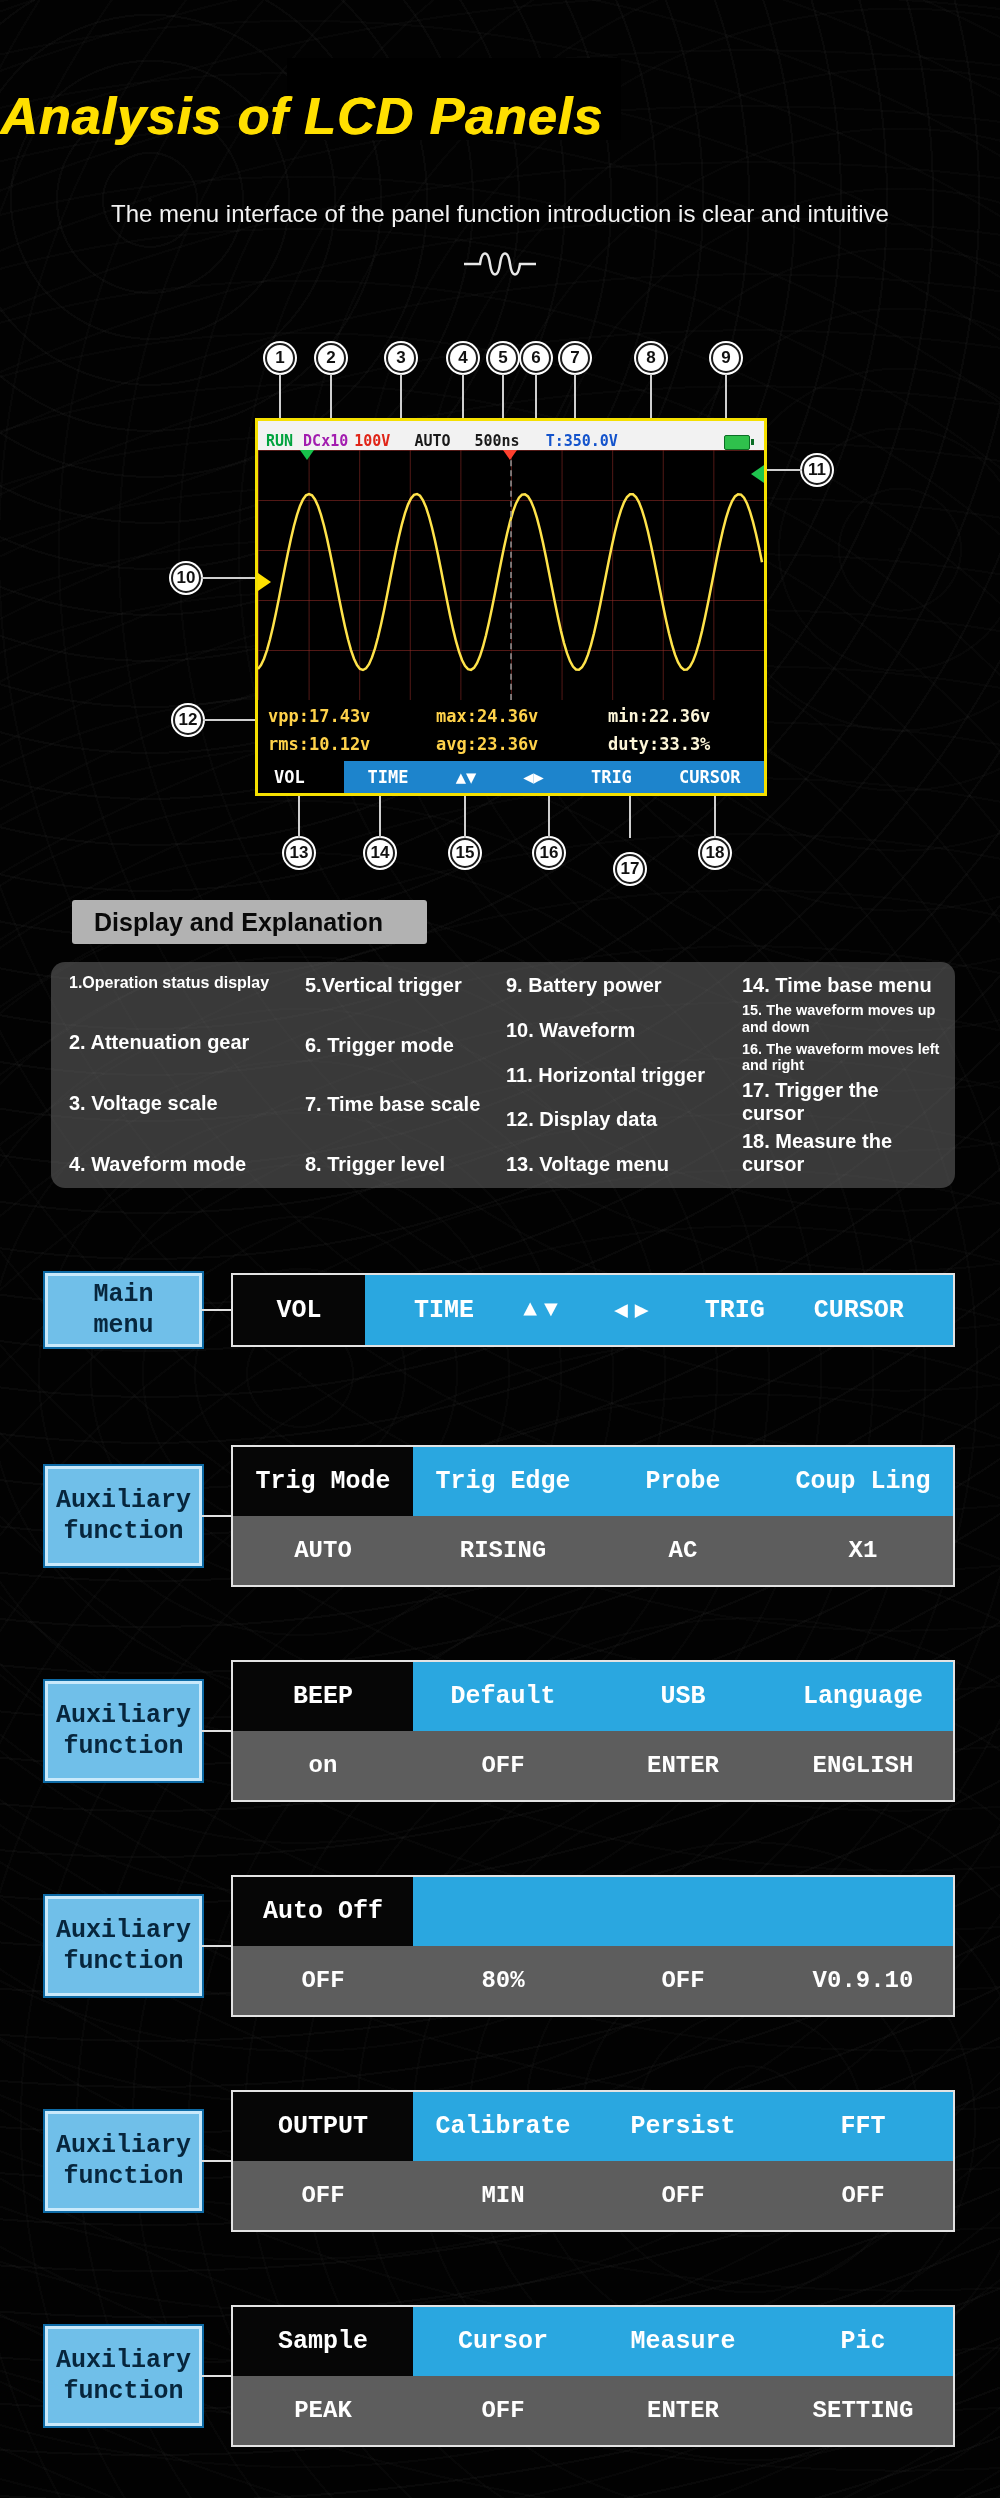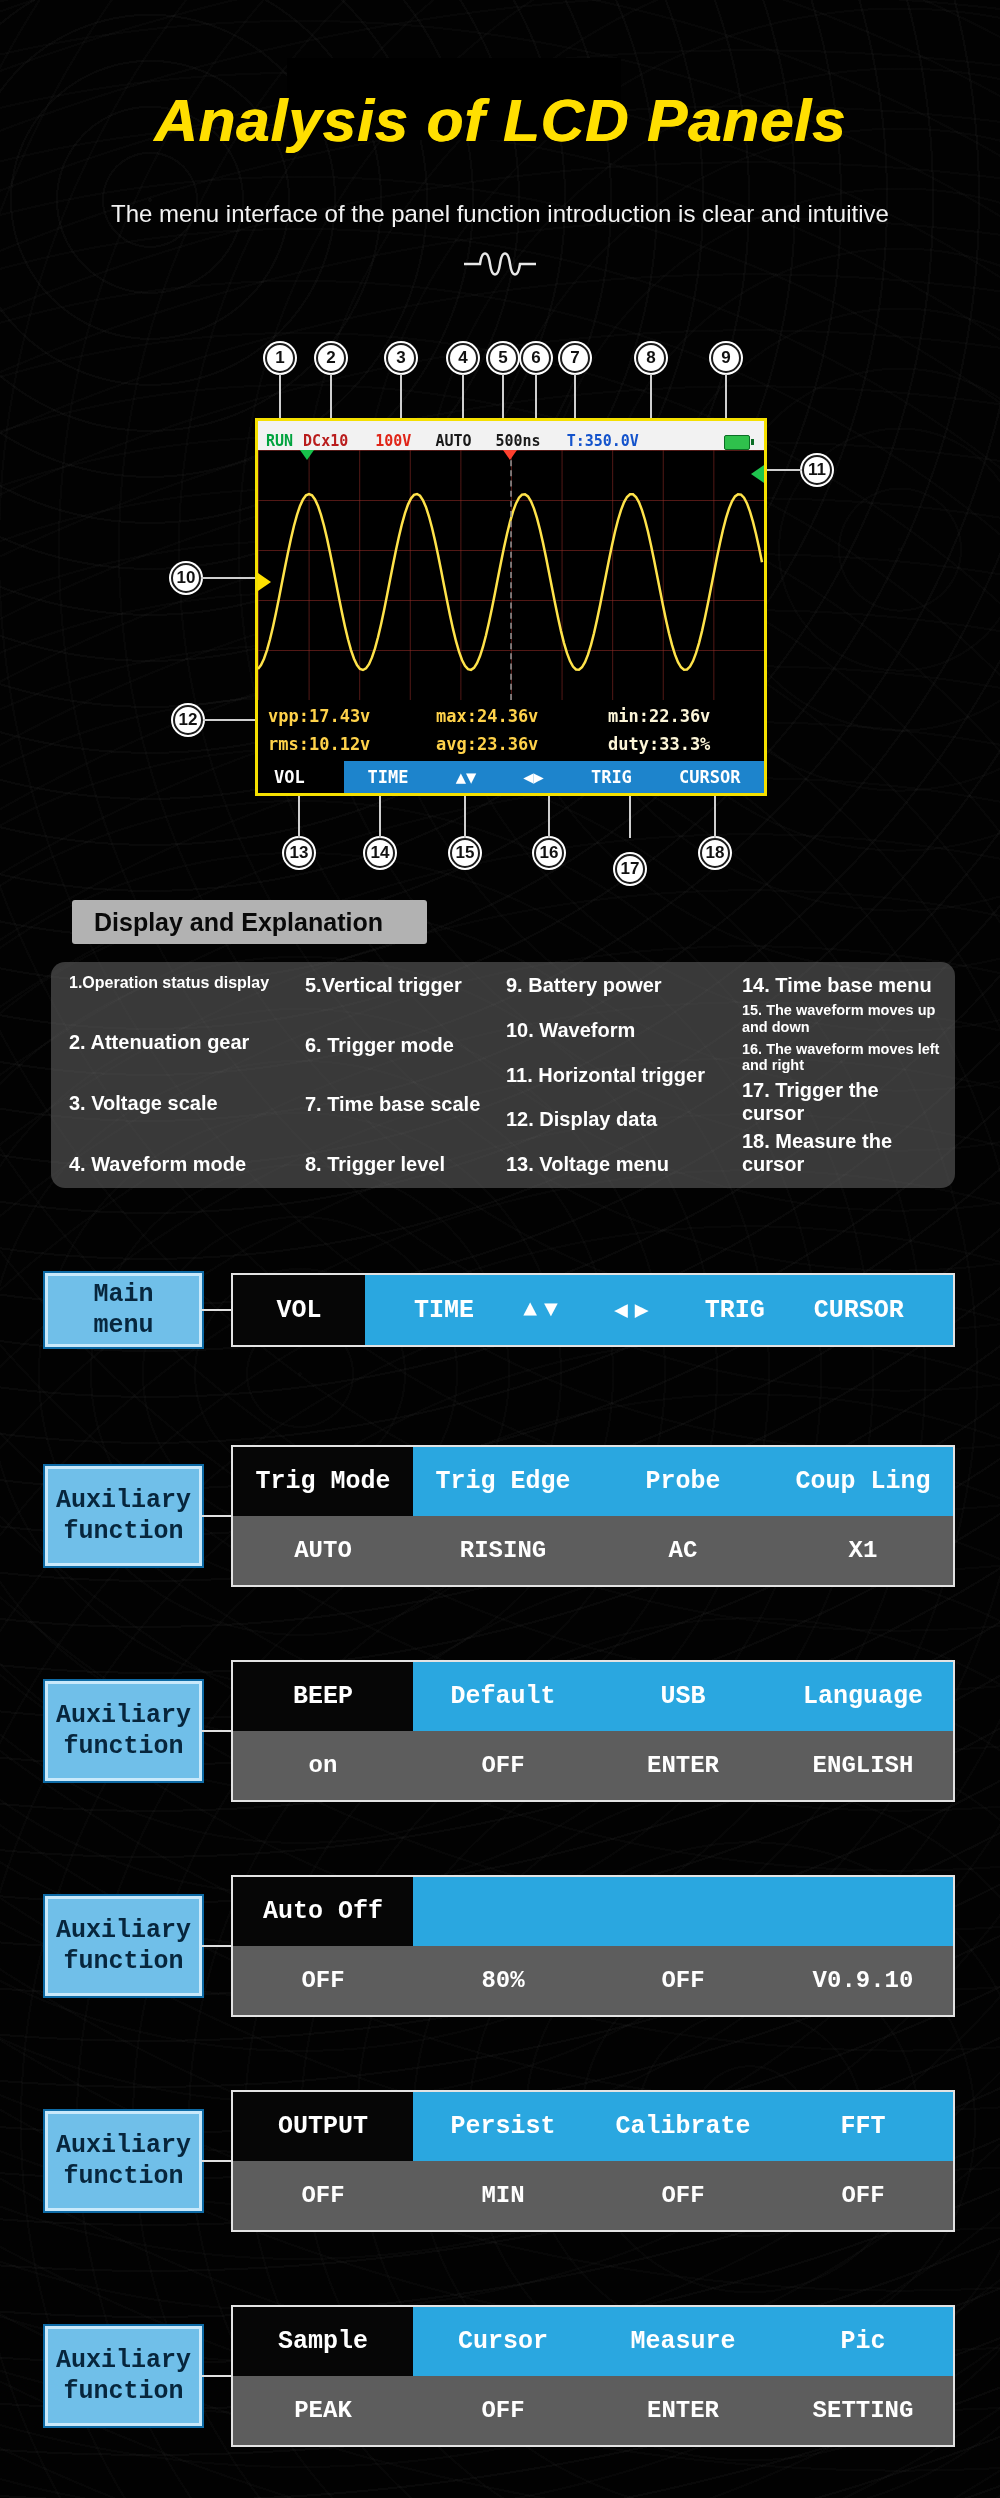--- a/index.html
+++ b/index.html
@@ -5,32 +5,32 @@
   html,body{margin:0;padding:0;background:#000;}
   .page{position:relative;width:1000px;height:2498px;overflow:hidden;background-color:#020202;
     background-image:
       repeating-radial-gradient(circle at 15% 8%, rgba(255,255,255,0.028) 0 2px, transparent 2px 46px),
       repeating-radial-gradient(circle at 90% 22%, rgba(255,255,255,0.020) 0 2px, transparent 2px 60px),
       repeating-radial-gradient(circle at 30% 55%, rgba(255,255,255,0.018) 0 2px, transparent 2px 52px),
       repeating-radial-gradient(circle at 75% 85%, rgba(255,255,255,0.020) 0 2px, transparent 2px 56px);
     font-family:"Liberation Sans",sans-serif;}
   
   .title-backdrop{position:absolute;left:287px;top:58px;width:334px;height:82px;background:#000;}
-  .title{position:absolute;left:0;top:86px;width:100%;text-align:center;font-style:italic;font-weight:bold;
-    font-size:60px;color:#ffdf00;letter-spacing:1px;text-shadow:1px 0 0 #ffdf00;}
+  .title{position:absolute;left:0;top:86px;width:100%;text-align:left;font-style:italic;font-weight:bold;
+    font-size:52px;color:#ffdf00;letter-spacing:1px;text-shadow:1px 0 0 #ffdf00;}
   .subtitle{position:absolute;left:0;top:200px;width:100%;text-align:center;font-size:24px;color:#f2f2f2;}
   .wave-glyph{position:absolute;left:50%;top:244px;transform:translateX(-50%);}
   
   .panel{position:absolute;left:255px;top:418px;width:512px;height:378px;border:3px solid #f5e000;
     background:#000;box-sizing:border-box;display:flex;flex-direction:column;}
   .status{height:29px;background:#f2f2f2;display:flex;align-items:flex-end;padding:0 6px 0 8px;
     font:bold 15px "DejaVu Sans Mono",monospace;}
   .st{white-space:nowrap;}
   .run{color:#00a33e;margin-right:10px}
-  .att{color:#b91c1c;margin-right:27px}
+  .att{color:#a21caf;margin-right:6px}
   .volt{color:#e02518;margin-right:24px}
   .mode{color:#1a1a1a;margin-right:24px}
   .tb{color:#1a1a1a;margin-right:26px}
   .trg{color:#1353cc}
   .battery{margin-left:auto;position:relative;width:24px;height:13px;background:#2fc14c;
     border:1px solid #0c6e26;border-radius:2px;margin-right:8px;}
   .battery::after{content:'';position:absolute;right:-5px;top:3px;width:3px;height:6px;background:#0c6e26;}
   .wavearea{position:relative;height:250px;background-color:#000;overflow:hidden;
     background-image:
       linear-gradient(rgba(150,45,40,.55) 1px, transparent 1px),
@@ -285,22 +285,22 @@
           <div class="mval">V0.9.10</div>
         </div>
       </div>
       <div class="label-box" style="top: 2111px; height: 100px;">Auxiliary
 function</div>
       <div class="connector" style="top: 2160px;"></div>
       <div class="section-bar" style="top: 2090px;">
         <div class="mrow top">
           <div class="mhead w25">OUTPUT</div>
           <div class="mitems">
+            <div class="mitem w33">Calibrate</div>
             <div class="mitem w33">Persist</div>
-            <div class="mitem w33">Calibrate</div>
             <div class="mitem w33">FFT</div>
           </div>
         </div>
         <div class="mrow bottom">
           <div class="mval">OFF</div>
           <div class="mval">MIN</div>
           <div class="mval">OFF</div>
           <div class="mval">OFF</div>
         </div>
       </div>

